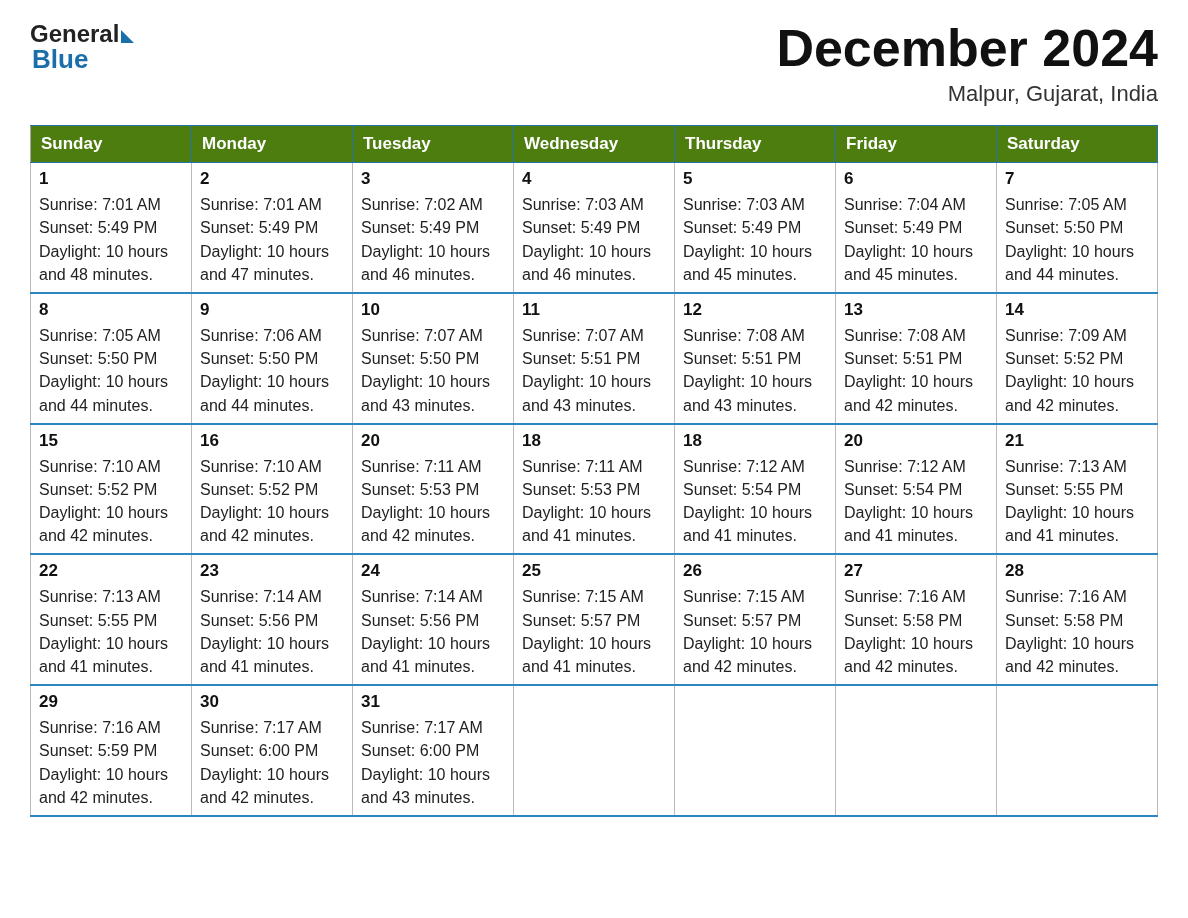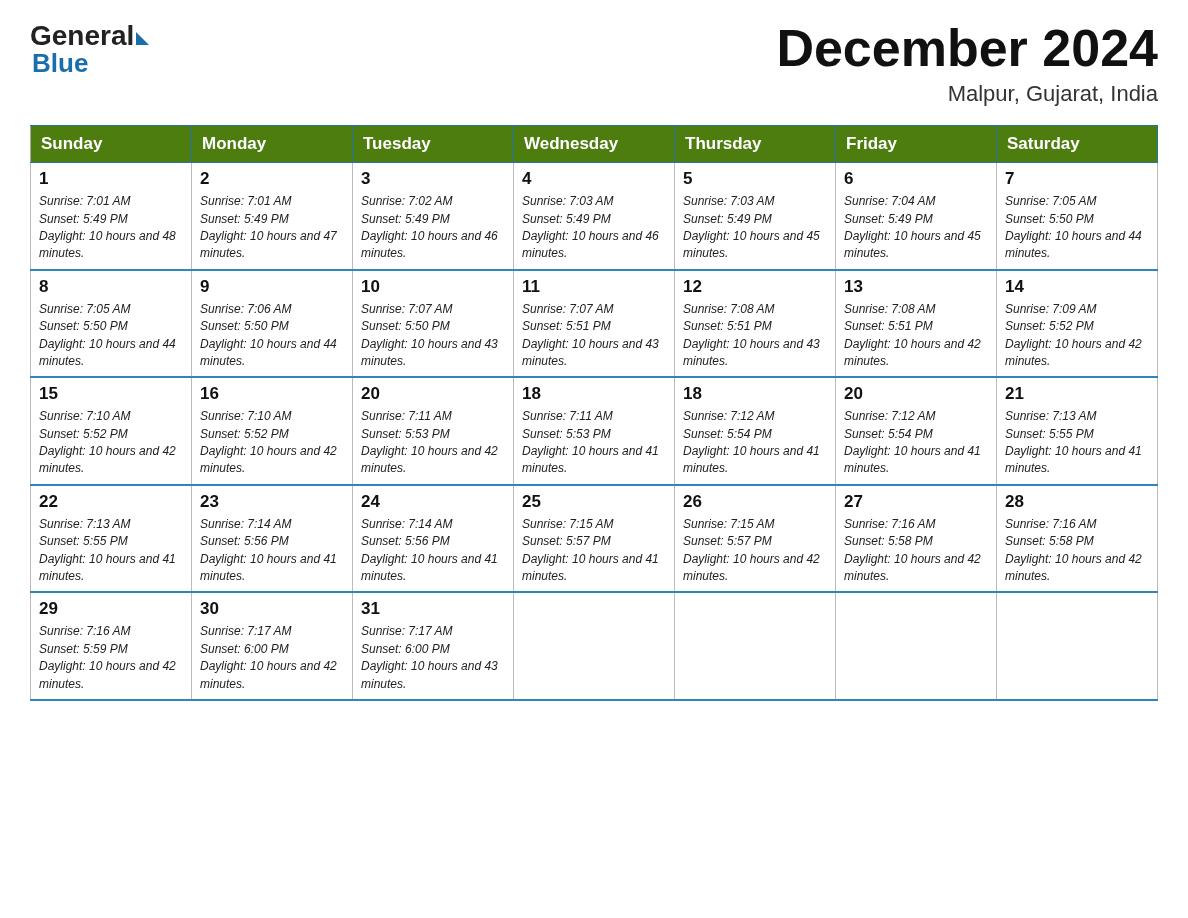--- a/index.html
+++ b/index.html
@@ -17,21 +17,21 @@
       margin-bottom: 18px;
     }
     .logo {
       display: flex;
       flex-direction: column;
       align-items: flex-start;
     }
     .logo-text {
       display: flex;
       align-items: center;
-      font-size: 28px;
+      font-size: 24px;
       font-weight: bold;
       color: #333;
       justify-content: space-between;
     }
     .logo-general { color: #222; }
     .logo-arrow {
       width: 0; height: 0;
       border-left: 13px solid #1a6fab;
       border-top: 13px solid transparent;
       border-bottom: 0px solid transparent;
@@ -83,24 +83,23 @@
       min-height: 100px;
       background: #fff;
     }
     .day-num {
       font-size: 17px;
       font-weight: bold;
       color: #111;
       margin-bottom: 4px;
     }
     .day-info {
-      font-size: 12px;
+      font-size: 16px;
       color: #222;
       line-height: 1.45;
-      font-style: italic;
     }
     .calendar tr:last-child td {
       border-bottom: 2px solid #2e86c1;
       margin-top: 16px;
     }
     .calendar thead tr th:first-child {
       border-left: none;
     }
     .row-divider td {
       border-top: 2px solid #2e86c1!important;

